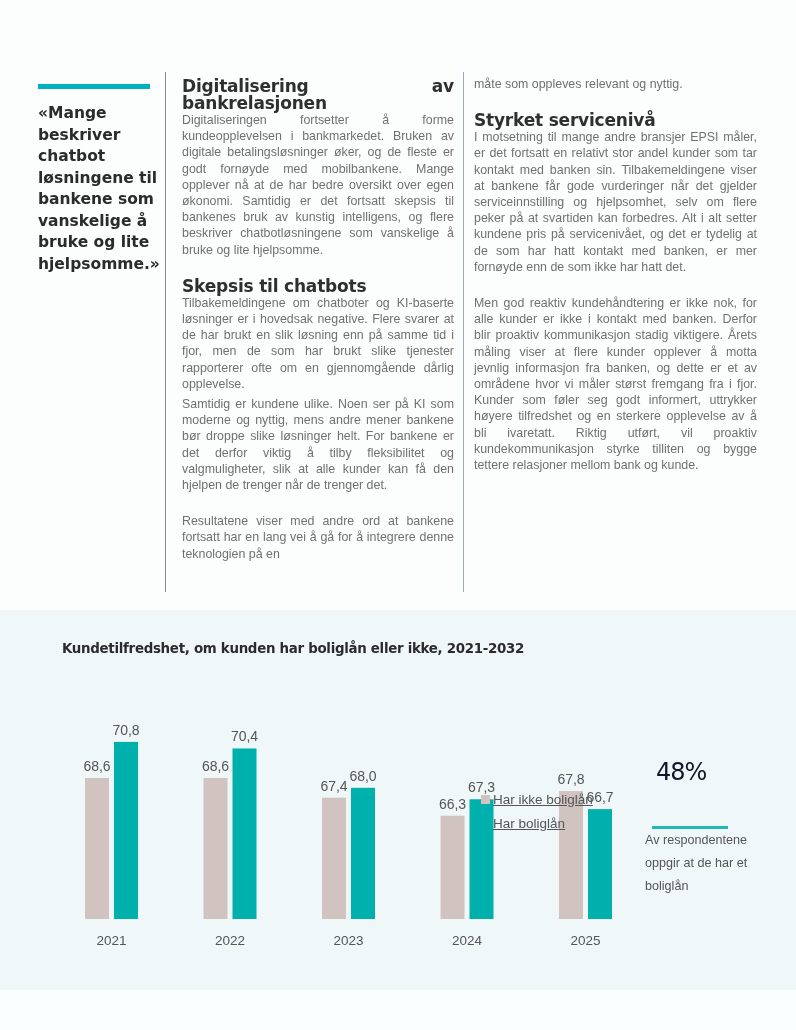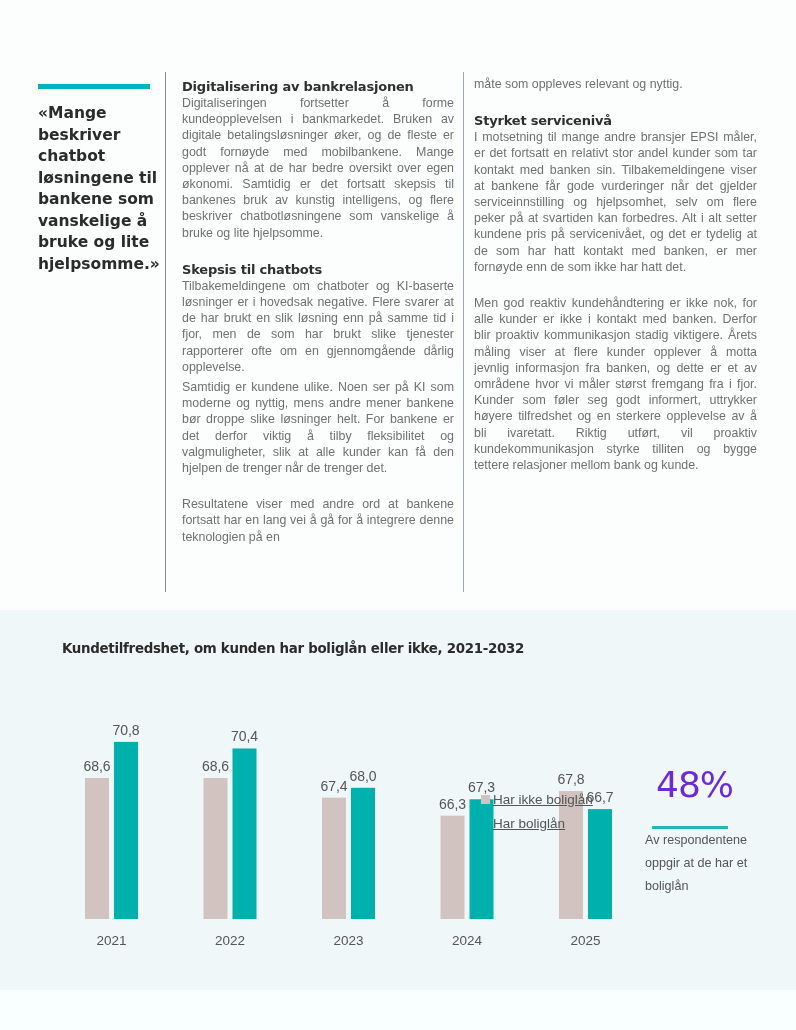--- a/index.html
+++ b/index.html
@@ -14,36 +14,36 @@
   .pull-quote {
     position: absolute; left: 38px; top: 103px; width: 122px;
     font-family: "DejaVu Sans", sans-serif; font-weight: bold;
     font-size: 15.5px; line-height: 21.5px; color: #2b2b2b; margin: 0;
   }
   .col-divider { position: absolute; top: 72px; width: 1px; background: #8a8a8a; }
   .col-divider.d1 { left: 165px; height: 520px; }
   .col-divider.d2 { left: 463px; top: 72px; height: 520px; background: #9aa8b8; }
   .col { position: absolute; font-size: 12.4px; line-height: 16.2px; text-align: justify; color: #707070; }
   .col p { margin: 0; }
-  .col h3 { margin: 0; font-size: 13px; line-height: 17px; color: #2f2f2f; font-family: "DejaVu Sans", sans-serif; font-weight: bold; letter-spacing: -0.2px; }
+  .col h3 { margin: 0; font-size: 17px; line-height: 17px; color: #2f2f2f; font-family: "DejaVu Sans", sans-serif; font-weight: bold; letter-spacing: -0.2px; }
   .col1 { left: 182px; top: 78px; width: 272px; }
   .col2 { left: 474px; top: 76px; width: 283px; }
   .gap-s { height: 4px; }
   .gap-l { height: 20px; }
 
   .chart-panel { position: absolute; left: 0; top: 610px; width: 796px; height: 380px; background: #eff7f9; }
   .chart-title {
     position: absolute; left: 62px; top: 31px; margin: 0;
     font-family: "DejaVu Sans", sans-serif; font-weight: bold; font-size: 13.4px; color: #2b2b2b; letter-spacing: -0.3px;
   }
   #chart-svg { position: absolute; left: 0; top: 0; }
   .legend { position: absolute; left: 481px; top: 177px; font-size: 13.5px; color: #555; }
   .legend-item { display: flex; align-items: center; height: 24px; text-decoration: underline; }
   .legend-swatch { width: 9px; height: 9px; margin-right: 3px; }
-  .kpi-value { position: absolute; left: 656px; top: 154px; font-family: "DejaVu Sans", sans-serif; font-size: 36px; color: #6d28d9; letter-spacing: -1px; }
+  .kpi-value { position: absolute; left: 656px; top: 148px; font-family: "DejaVu Sans", sans-serif; font-size: 24px; color: #0f172a; letter-spacing: -1px; }
   .kpi-line { position: absolute; left: 652px; top: 216px; width: 76px; height: 3px; background: #22b8b8; }
   .kpi-caption { position: absolute; left: 645px; top: 219px; width: 140px; font-size: 12.6px; line-height: 23px; color: #555; }
   .bottom-strip { position: absolute; left: 0; top: 990px; width: 796px; height: 40px; background: #f9fefe; }
 </style>
 </head>
 <body>
 
 <div class="page-top"></div>
 
 <div class="accent-bar"></div>

